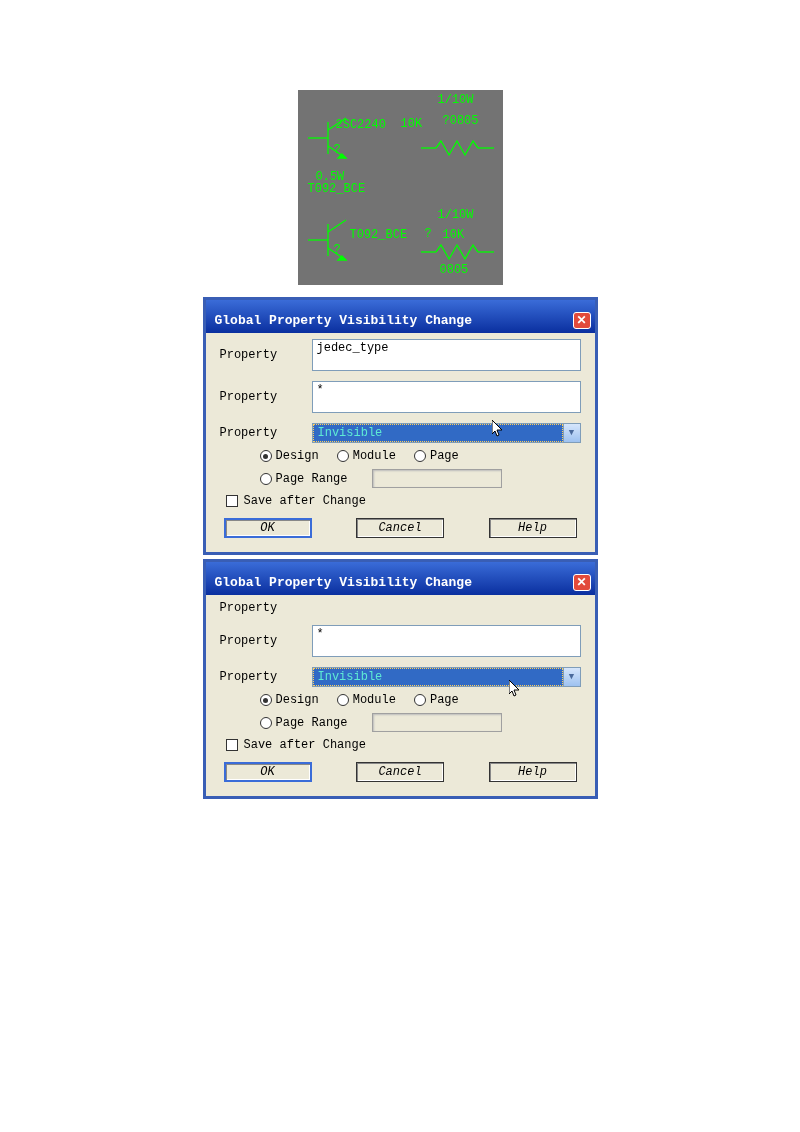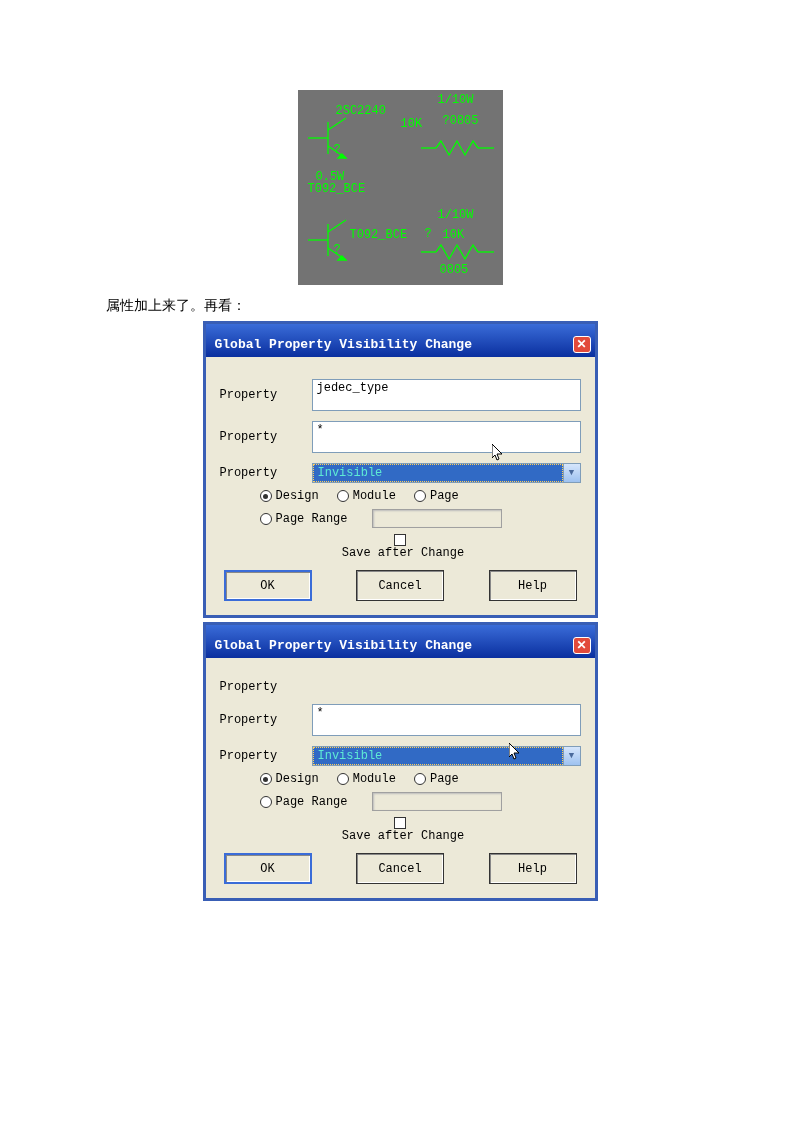--- a/index.html
+++ b/index.html
@@ -64,21 +64,21 @@
     background: #e24a3b;
     border: 1px solid #fff;
     border-radius: 3px;
     color: #fff;
     text-align: center;
     line-height: 14px;
     font-size: 12px;
     font-family: Arial, sans-serif;
   }
   .dlg-body {
-    padding: 22px 14px 10px;
+    padding: 6px 14px 10px;
   }
   .row {
     display: flex;
     align-items: center;
     margin-bottom: 10px;
   }
   .row .lbl {
     width: 92px;
     font-family: "Courier New", monospace;
     font-size: 12px;
@@ -155,44 +155,44 @@
     background: #ece9d8;
     box-shadow: inset 1px 1px 2px #bbb;
     margin-left: 6px;
   }
   .checkbox-line {
     display: flex;
     align-items: center;
     margin: 6px 0 10px 6px;
     font-family: "Courier New", monospace;
     font-size: 12px;
-    flex-direction: column;
   }
   .checkbox {
     width: 12px; height: 12px;
     border: 1px solid #333;
     background: #fff;
     margin-right: 6px;
   }
   .btn-row {
     display: flex;
     justify-content: space-between;
     padding: 0 4px 4px;
   }
   .btn {
     width: 88px;
-    height: 31px;
+    height: 20px;
     border: 1px solid #333;
     background: #ece9d8;
     font-family: "Courier New", monospace;
     font-size: 12px;
     display: flex;
     align-items: center;
     justify-content: center;
     box-shadow: 1px 1px 0 #888 inset, -1px -1px 0 #fff inset;
+    font-style: italic;
   }
   .btn.default {
     border: 2px solid #3a6cd8;
   }
   .underline-first::first-letter {
     text-decoration: underline;
   }
   .cursor {
     position: absolute;
     width: 12px;
@@ -224,35 +224,34 @@
         <line x1="30" y1="142" x2="48" y2="130"></line>
         <line x1="30" y1="158" x2="48" y2="170"></line>
         <polygon points="44,166 48,170 40,170" fill="#0f0"></polygon>
 
         <line x1="123" y1="162" x2="138" y2="162"></line>
         <path d="M138 162 l5 -7 l8 14 l8 -14 l8 14 l8 -14 l5 7"></path>
         <line x1="180" y1="162" x2="196" y2="162"></line>
       </g>
     </svg>
     <span class="txt" style="left:140px;top:3px">1/10W</span>
-    <span class="txt" style="left:38px;top:14px">2SC2240</span>
+    <span class="txt" style="left:38px;top:28px">2SC2240</span>
     <span class="txt" style="left:103px;top:27px">10K</span>
     <span class="txt" style="left:145px;top:24px">?0805</span>
     <span class="txt" style="left:36px;top:53px">?</span>
     <span class="txt" style="left:18px;top:80px">0.5W</span>
     <span class="txt" style="left:10px;top:92px">T092_BCE</span>
     <span class="txt" style="left:140px;top:118px">1/10W</span>
     <span class="txt" style="left:52px;top:138px">T092_BCE</span>
     <span class="txt" style="left:145px;top:138px">10K</span>
     <span class="txt" style="left:36px;top:153px">?</span>
     <span class="txt" style="left:127px;top:137px">?</span>
     <span class="txt" style="left:142px;top:173px">0805</span>
   </div>
 
-  <div class="caption">属性加上来了。再看：</div>
 
   <div class="dlg-outer" style="position:relative">
     <div class="dlg-title">
       <span>Global Property Visibility Change</span>
       <div class="dlg-close">✕</div>
     </div>
     <div class="dlg-body">
       <div class="row">
         <span class="lbl">Property</span>
         <div class="txtfield">jedec_type</div>

